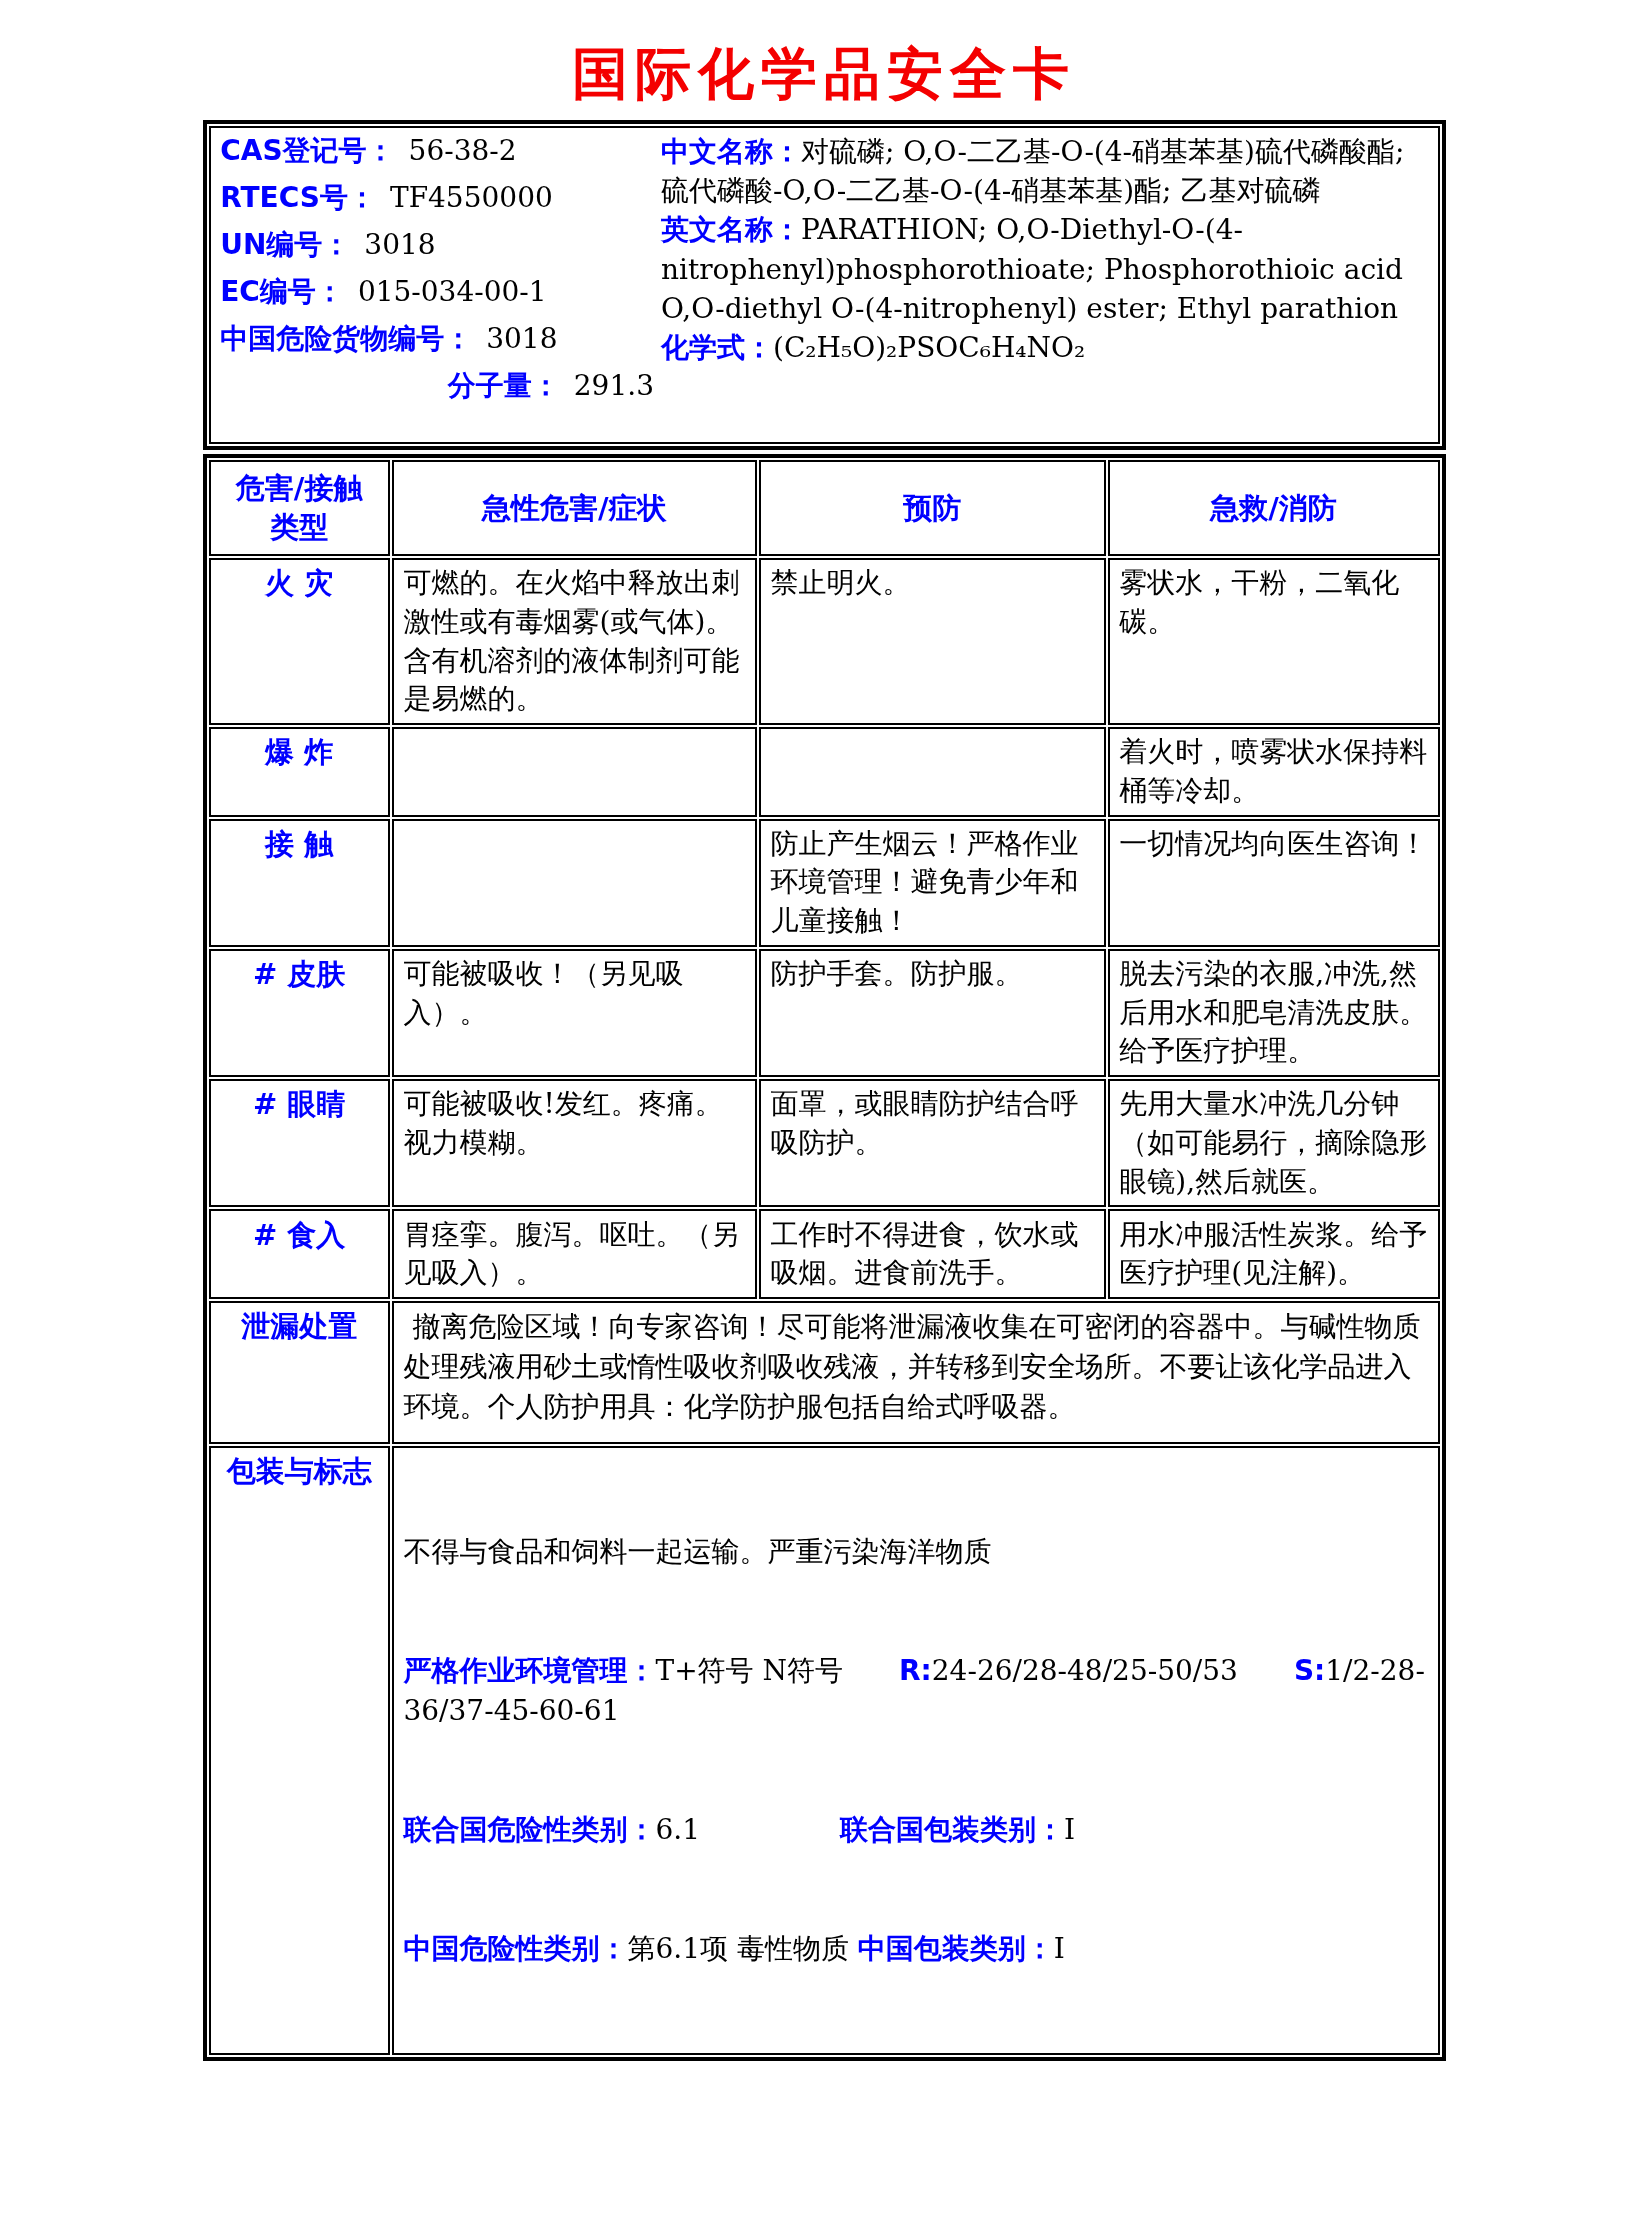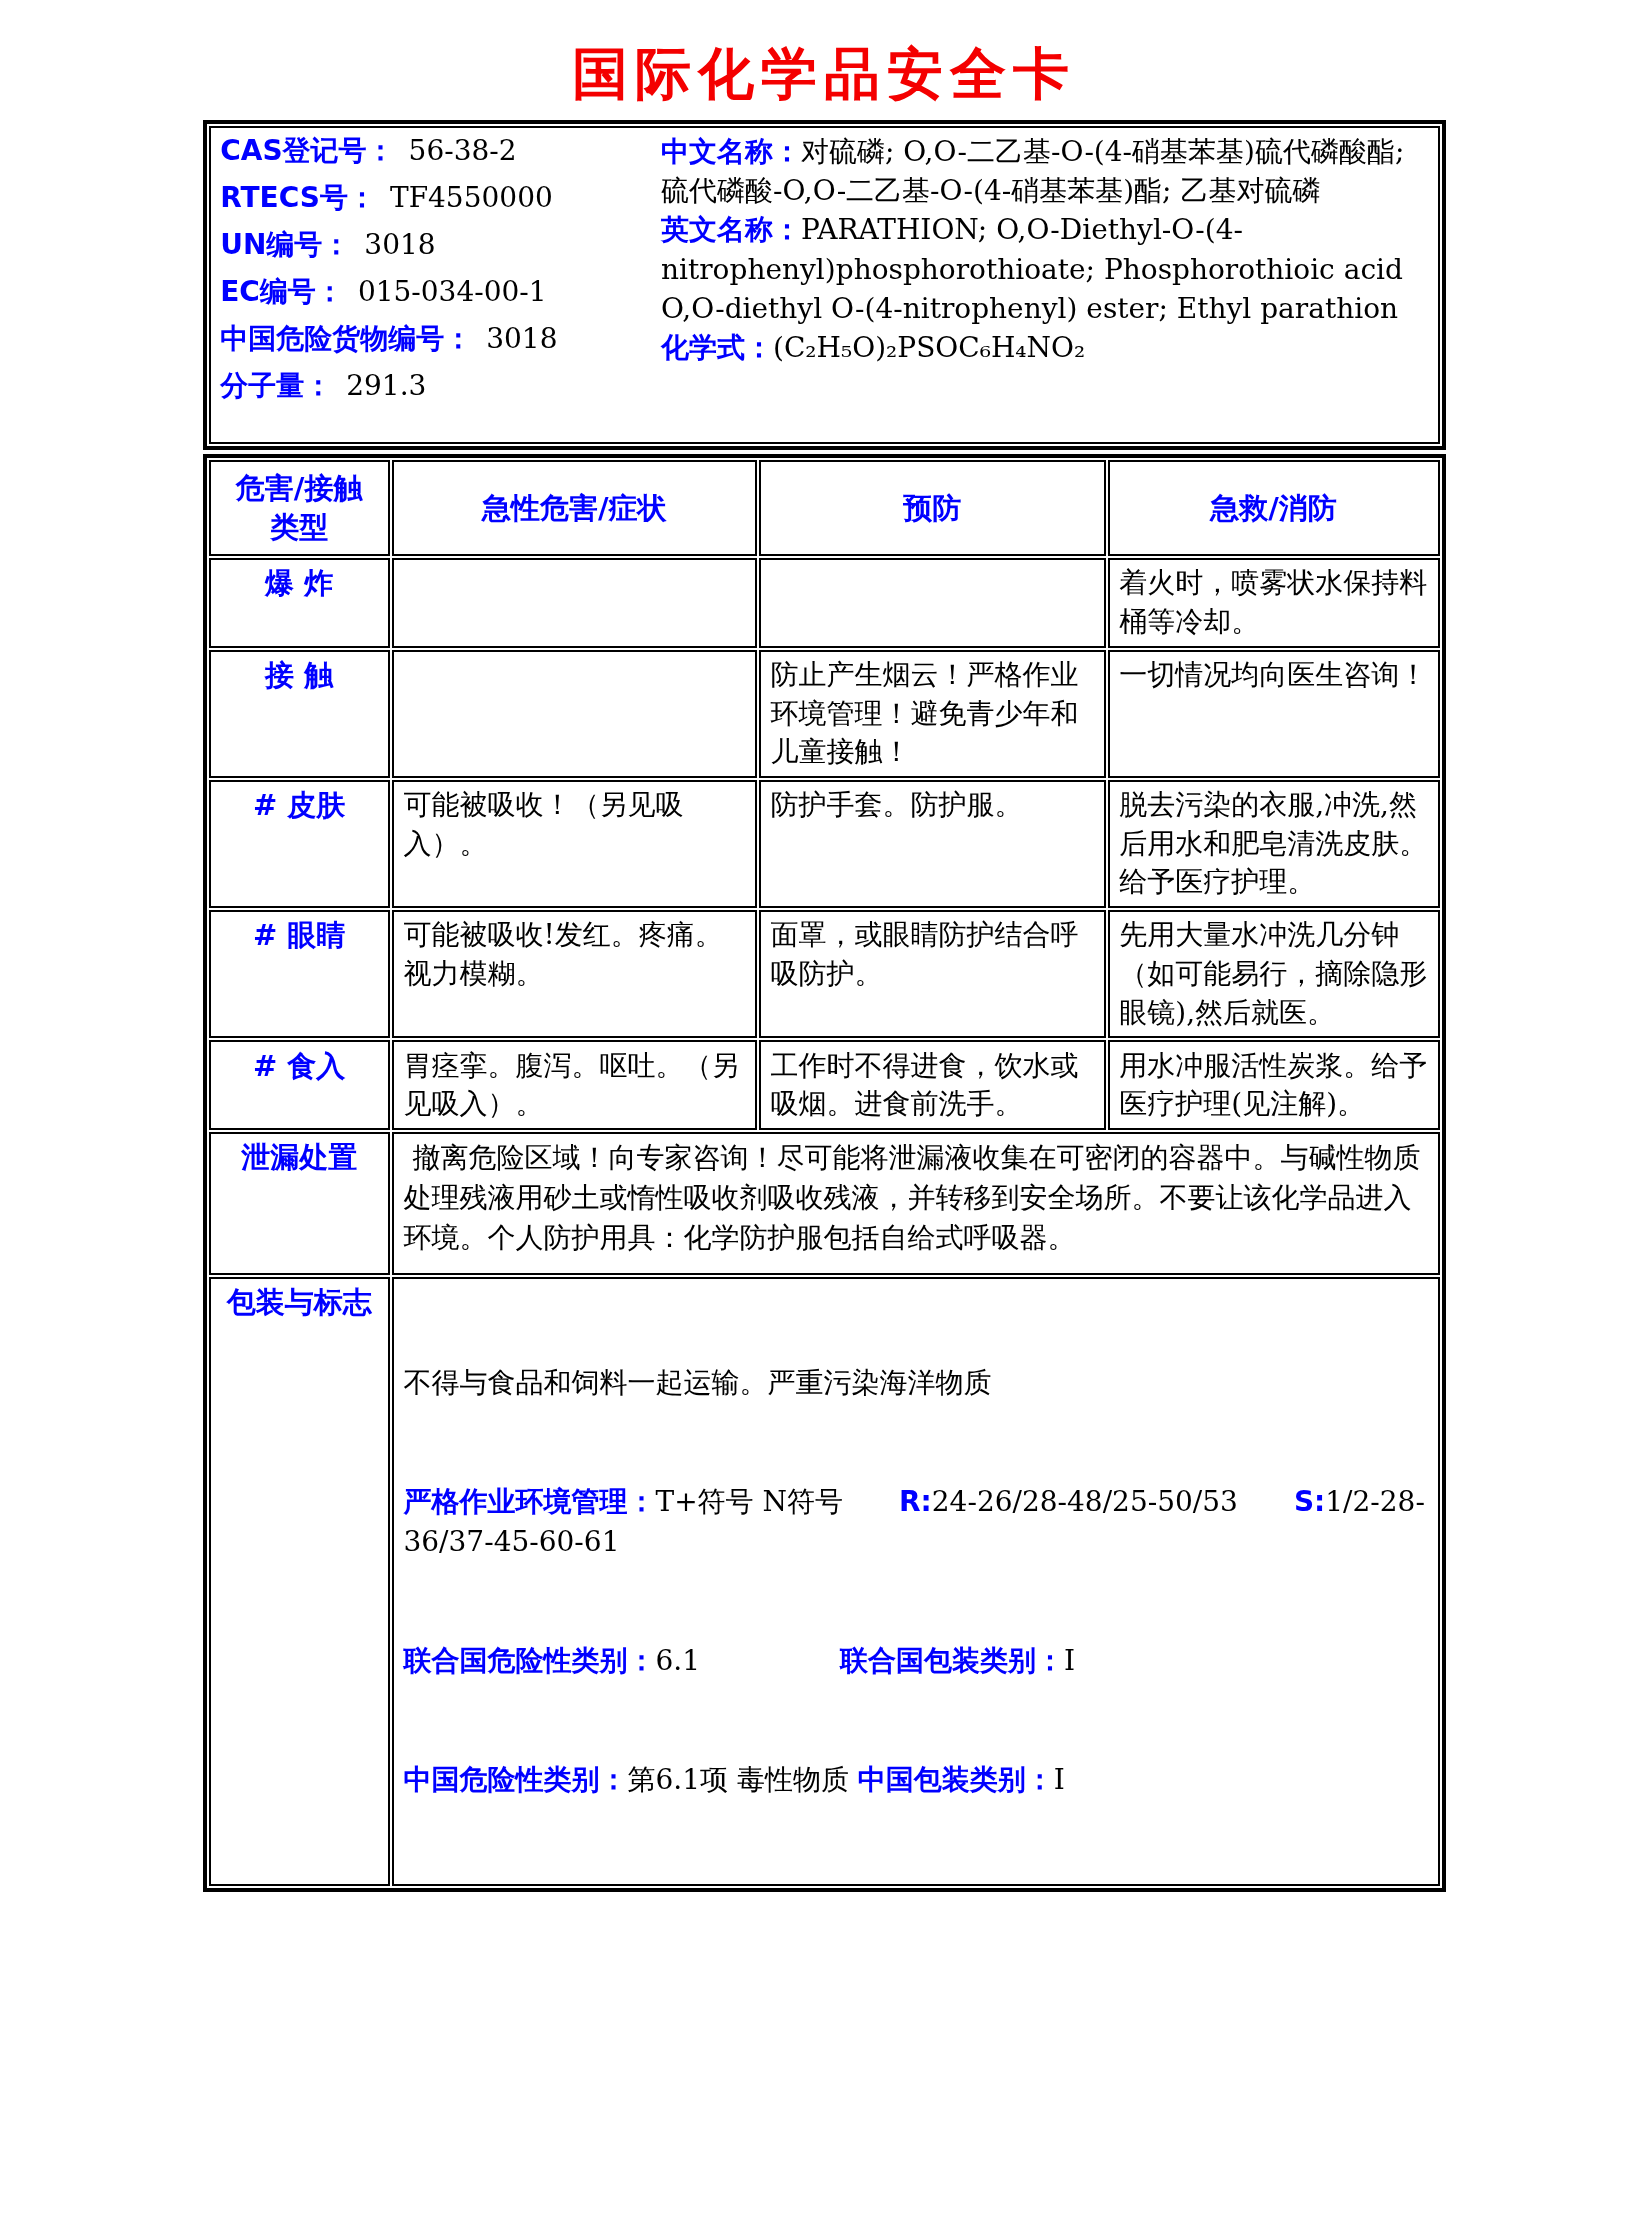--- a/index.html
+++ b/index.html
@@ -72,21 +72,21 @@
     width: 36.5%;
     display: flex;
     flex-direction: column;
     padding-right: 7px;
     box-sizing: border-box;
   }
   .id-right { width: 63.5%; }
   .reg-item { margin-bottom: 9px; white-space: nowrap; }
   .reg-item .lbl { font-size: 28px; }
   .reg-val { margin-left: 14px; }
-  .mw-item { margin-top: auto; margin-bottom: 18px; white-space: nowrap; }
+  .mw-item { margin-top: auto; margin-bottom: 18px; white-space: nowrap; text-align: right; }
   .names-block { line-height: 1.4; word-break: normal; overflow-wrap: anywhere; }
   .names-block .lbl { font-size: 28px; }
   
   tr.hdr-row { height: 96px; }
   table.card th {
     vertical-align: middle;
     text-align: center;
     font-size: 29px;
     font-weight: bold;
     color: #0000ff;
@@ -164,20 +164,26 @@
     </colgroup>
     <tbody>
       <tr class="hdr-row">
         <th>危害/接触
 类型</th>
         <th>急性危害/症状</th>
         <th>预防</th>
         <th>急救/消防</th>
       </tr>
 
+      <tr class="r-fire">
+        <td class="rowlabel">火 灾</td>
+        <td class="body-cell">可燃的。在火焰中释放出刺激性或有毒烟雾(或气体)。含有机溶剂的液体制剂可能是易燃的。</td>
+        <td class="body-cell">禁止明火。</td>
+        <td class="body-cell">雾状水，干粉，二氧化碳。</td>
+      </tr>
 
       <tr class="r-expl">
         <td class="rowlabel">爆 炸</td>
         <td class="body-cell"></td>
         <td class="body-cell"></td>
         <td class="body-cell">着火时，喷雾状水保持料桶等冷却。</td>
       </tr>
 
       <tr class="r-exps">
         <td class="rowlabel">接 触</td>

